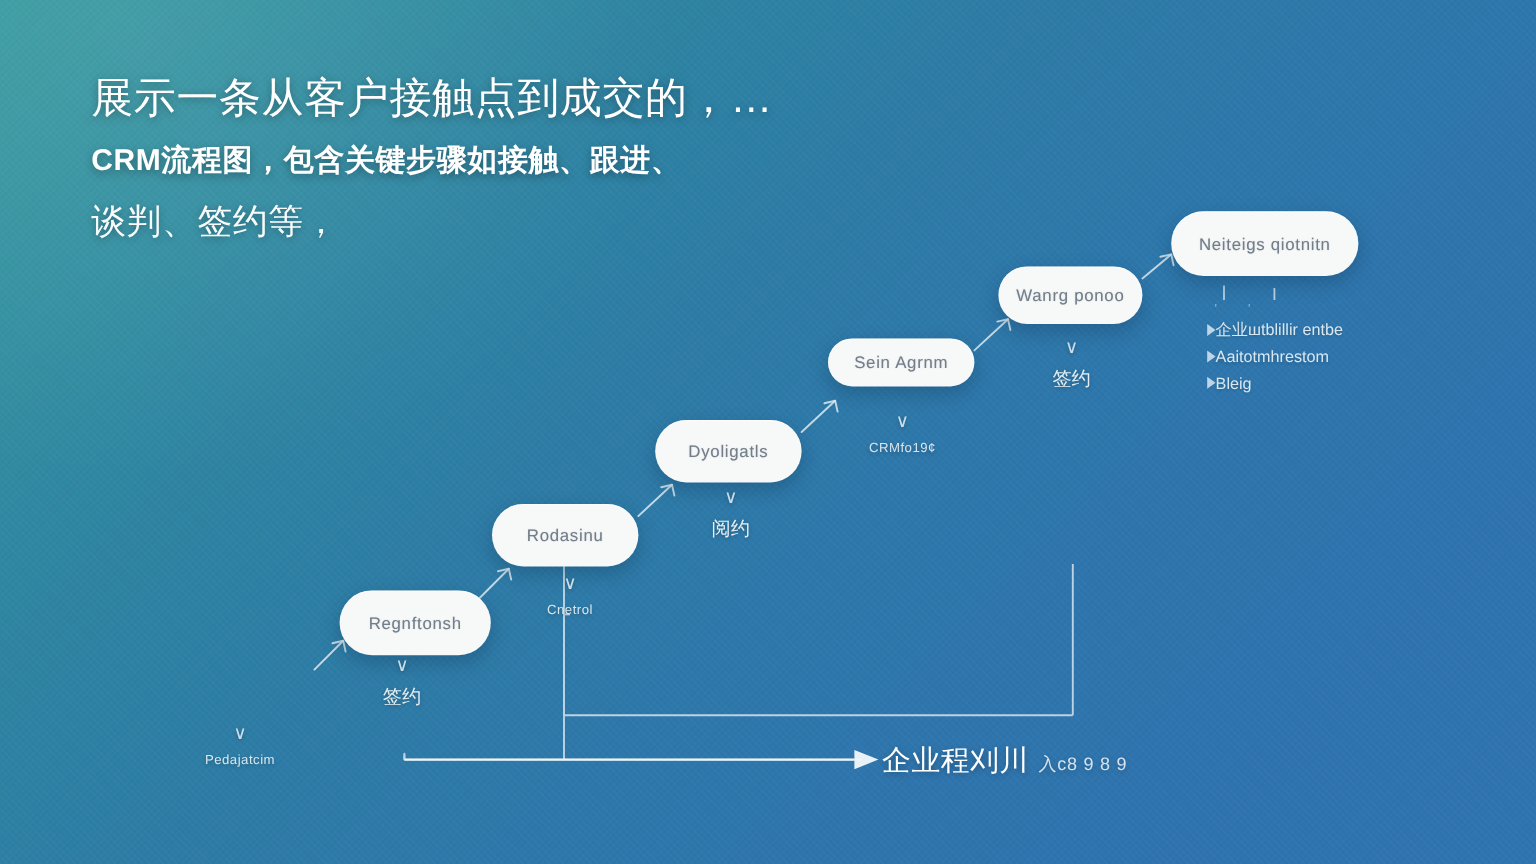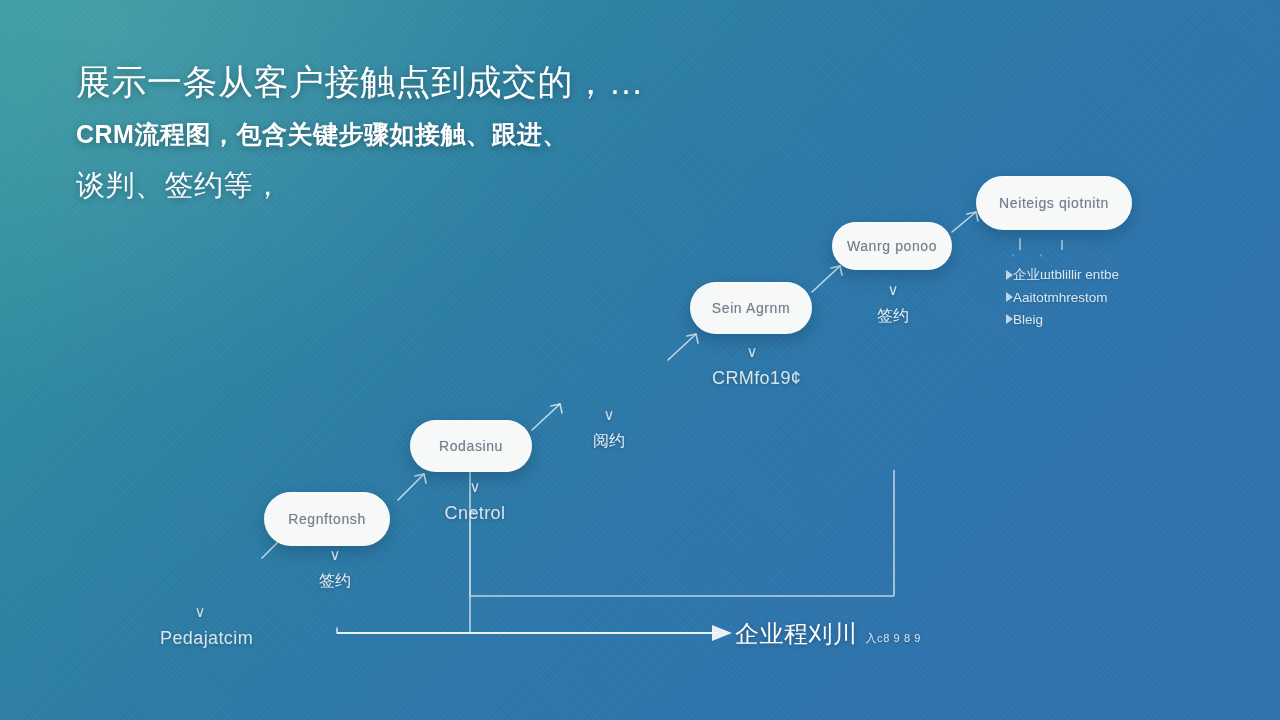--- a/index.html
+++ b/index.html
@@ -87,21 +87,21 @@
     margin-bottom:9px;
     filter:blur(.3px);
   }
   .edgelabel .etext {
     display:block;
     text-align:center;
     font-size:16px;
     filter:blur(.45px);
     opacity:.95;
   }
-  .edgelabel.latin .etext { font-size:18px; letter-spacing:.4px; opacity:.88; }
+  .edgelabel.latin .etext { font-size:11px; letter-spacing:.4px; opacity:.88; }
 
   
   #bullets { position:absolute; left:1006px; top:252px; width:200px; }
   #bullets .ticks {
     position:relative; height:12px; margin-left:6px;
     color:#dce9f1; font-size:11px; letter-spacing:26px; opacity:.55;
     filter:blur(.5px);
   }
   .blrow { display:flex; align-items:center; height:22px; margin-bottom:0px; }
   .blrow .tri {
@@ -119,21 +119,21 @@
   }
 
   
   #bottomtext {
     position:absolute; left:735px; top:618px;
     display:flex; align-items:baseline; gap:8px;
     color:#ffffff;
     text-shadow:0 1px 5px rgba(0,0,0,.30);
   }
   #bottomtext .bmain { font-size:24px; letter-spacing:.5px; filter:blur(.35px); }
-  #bottomtext .bsub  { font-size:11px; opacity:.80; letter-spacing:.6px; filter:blur(.55px); }
+  #bottomtext .bsub  { font-size:15px; opacity:.80; letter-spacing:.6px; filter:blur(.55px); }
 </style>
 </head>
 <body>
 
 <div id="canvas">
   <div id="bloom"></div>
   <div id="texture"></div>
 
   <div id="title">
     <span class="tline l1">展示一条从客户接触点到成交的，…</span>
@@ -181,30 +181,33 @@
       </g>
       <polygon points="712,625 732,633 712,641" fill="#f3f8fb" opacity="0.95"></polygon>
 
       <g stroke="#dfeaf2" stroke-width="1.5" fill="none" opacity="0.78">
         <path d="M1020 250 L1020 238"></path>
         <path d="M1062 250 L1062 240"></path>
       </g>
     </svg>
 
 
-    <div class="node" style="left:264px; top:492px; width:126px; height:54px;">
+    <div class="node" style="left:283px; top:492px; width:126px; height:54px;">
       <span class="ntext">Regnftonsh</span>
     </div>
 
     <div class="node" style="left:410px; top:420px; width:122px; height:52px;">
       <span class="ntext">Rodasinu</span>
     </div>
 
-
-    <div class="node" style="left:690px; top:282px; width:122px; height:52px;">
+    <div class="node" style="left:546px; top:350px; width:122px; height:52px;">
+      <span class="ntext">Dyoligatls</span>
+    </div>
+
+    <div class="node" style="left:690px; top:282px; width:122px; height:40px;">
       <span class="ntext">Sein Agrnm</span>
     </div>
 
     <div class="node" style="left:976px; top:176px; width:156px; height:54px;">
       <span class="ntext">Neiteigs qiotnitn</span>
     </div>
 
     <div class="node" style="left:832px; top:222px; width:120px; height:48px;">
       <span class="ntext">Wanrg ponoo</span>
     </div>

